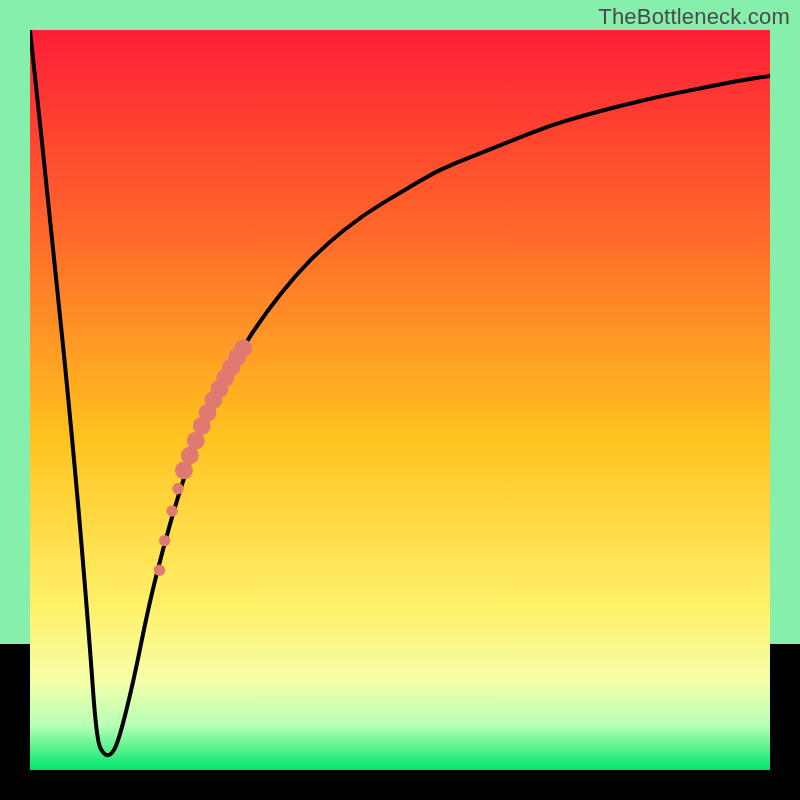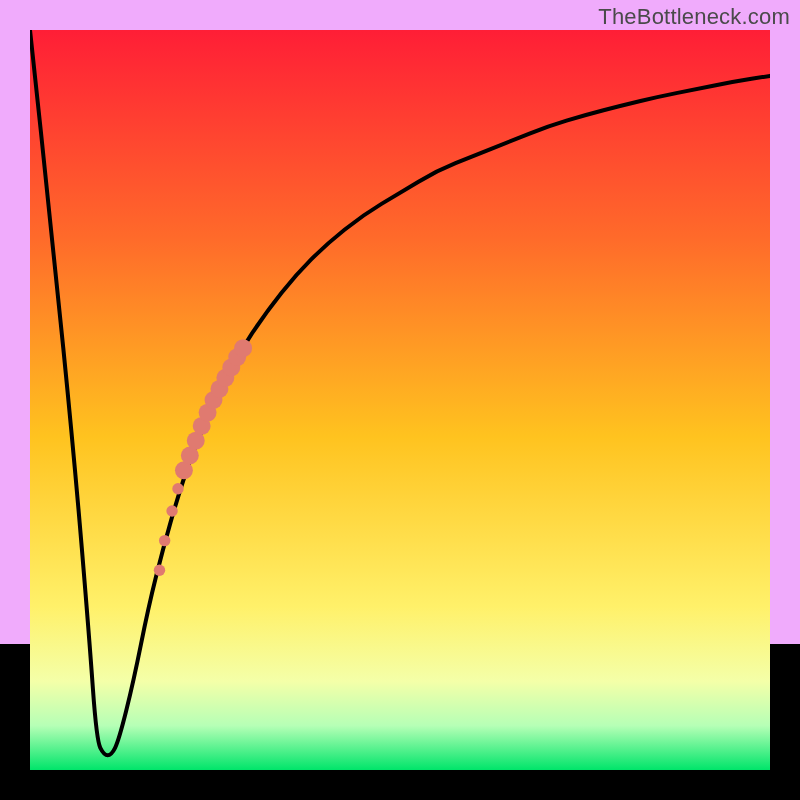--- a/index.html
+++ b/index.html
@@ -7,21 +7,21 @@
     padding: 0;
     width: 800px;
     height: 800px;
     background: #000;
     overflow: hidden;
   }
   .outer {
     position: relative;
     width: 800px;
     height: 644px;
-    background: #f0abfc;
+    background: #86efac;
   }
   .watermark {
     position: absolute;
     top: 4px;
     right: 10px;
     font-family: Arial, Helvetica, sans-serif;
     font-size: 22px;
     color: #4a4a4a;
     font-weight: 500;
     letter-spacing: 0.2px;

